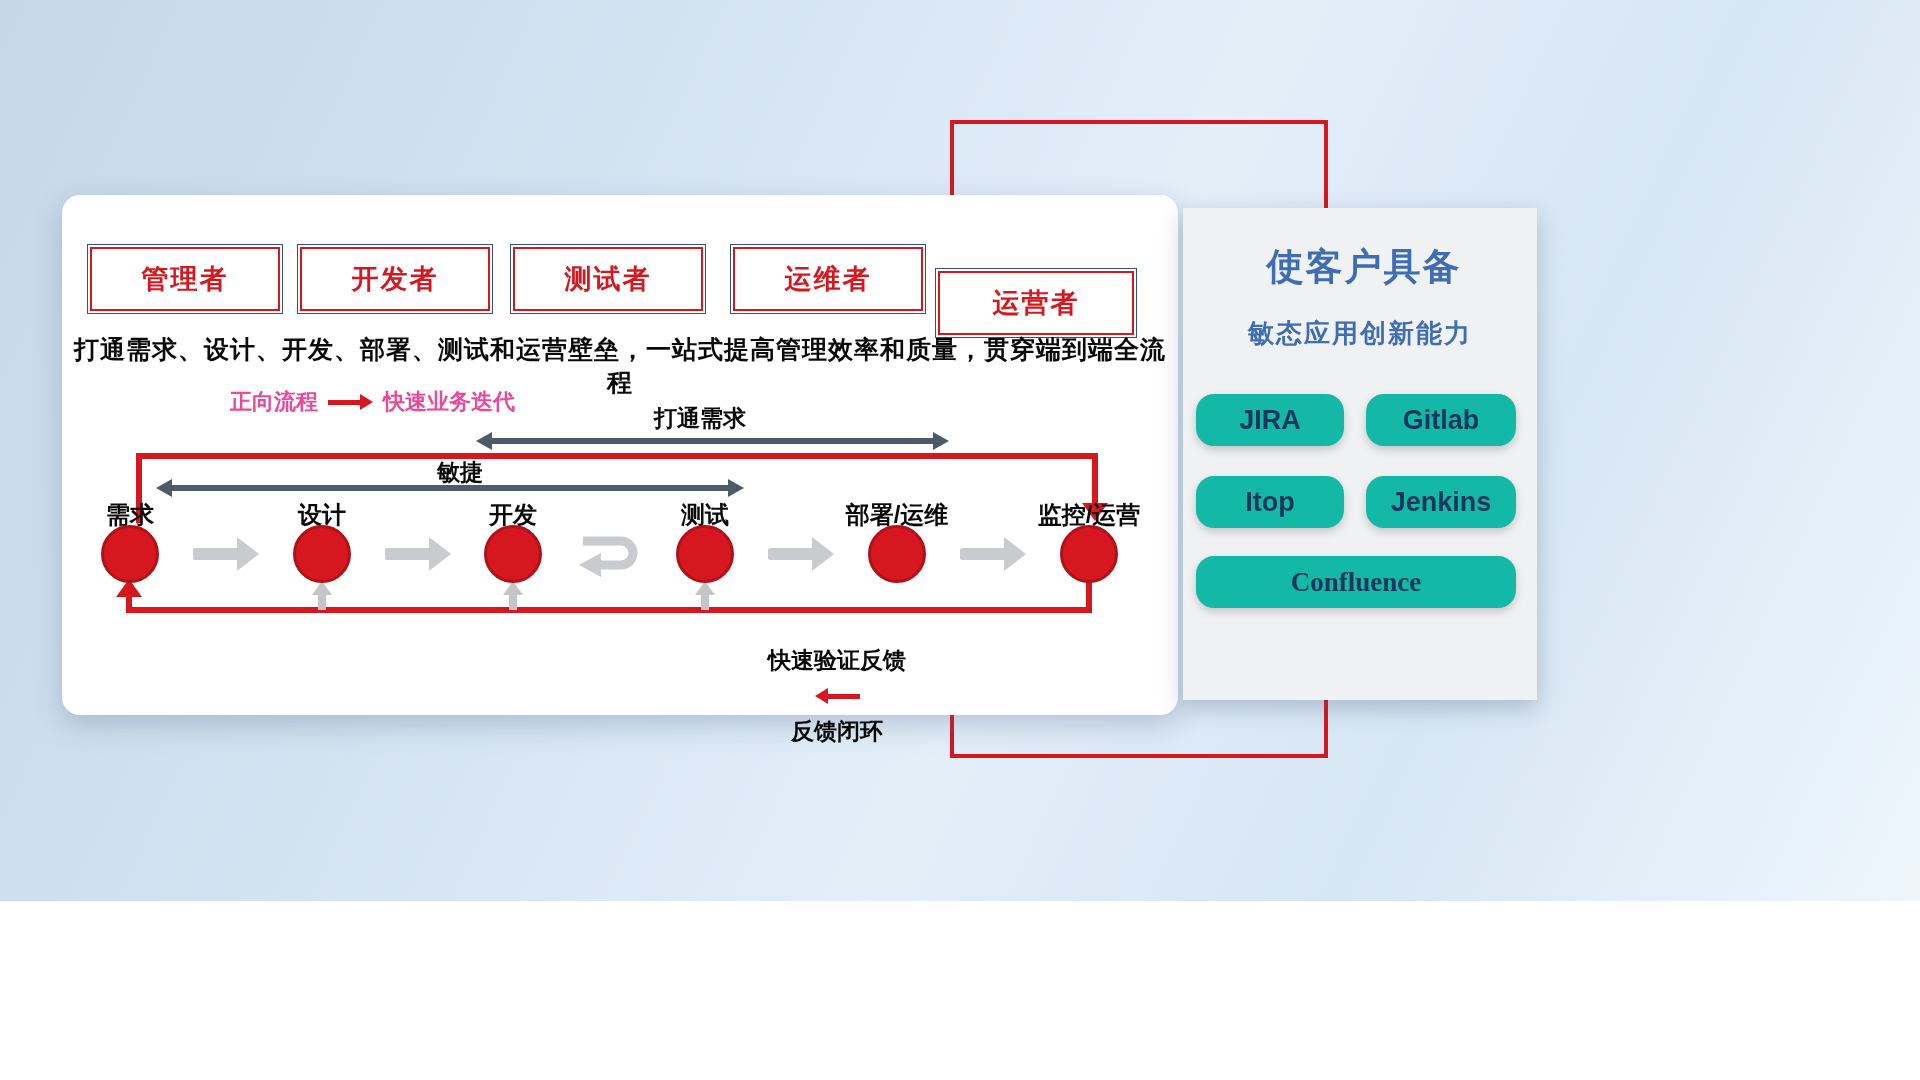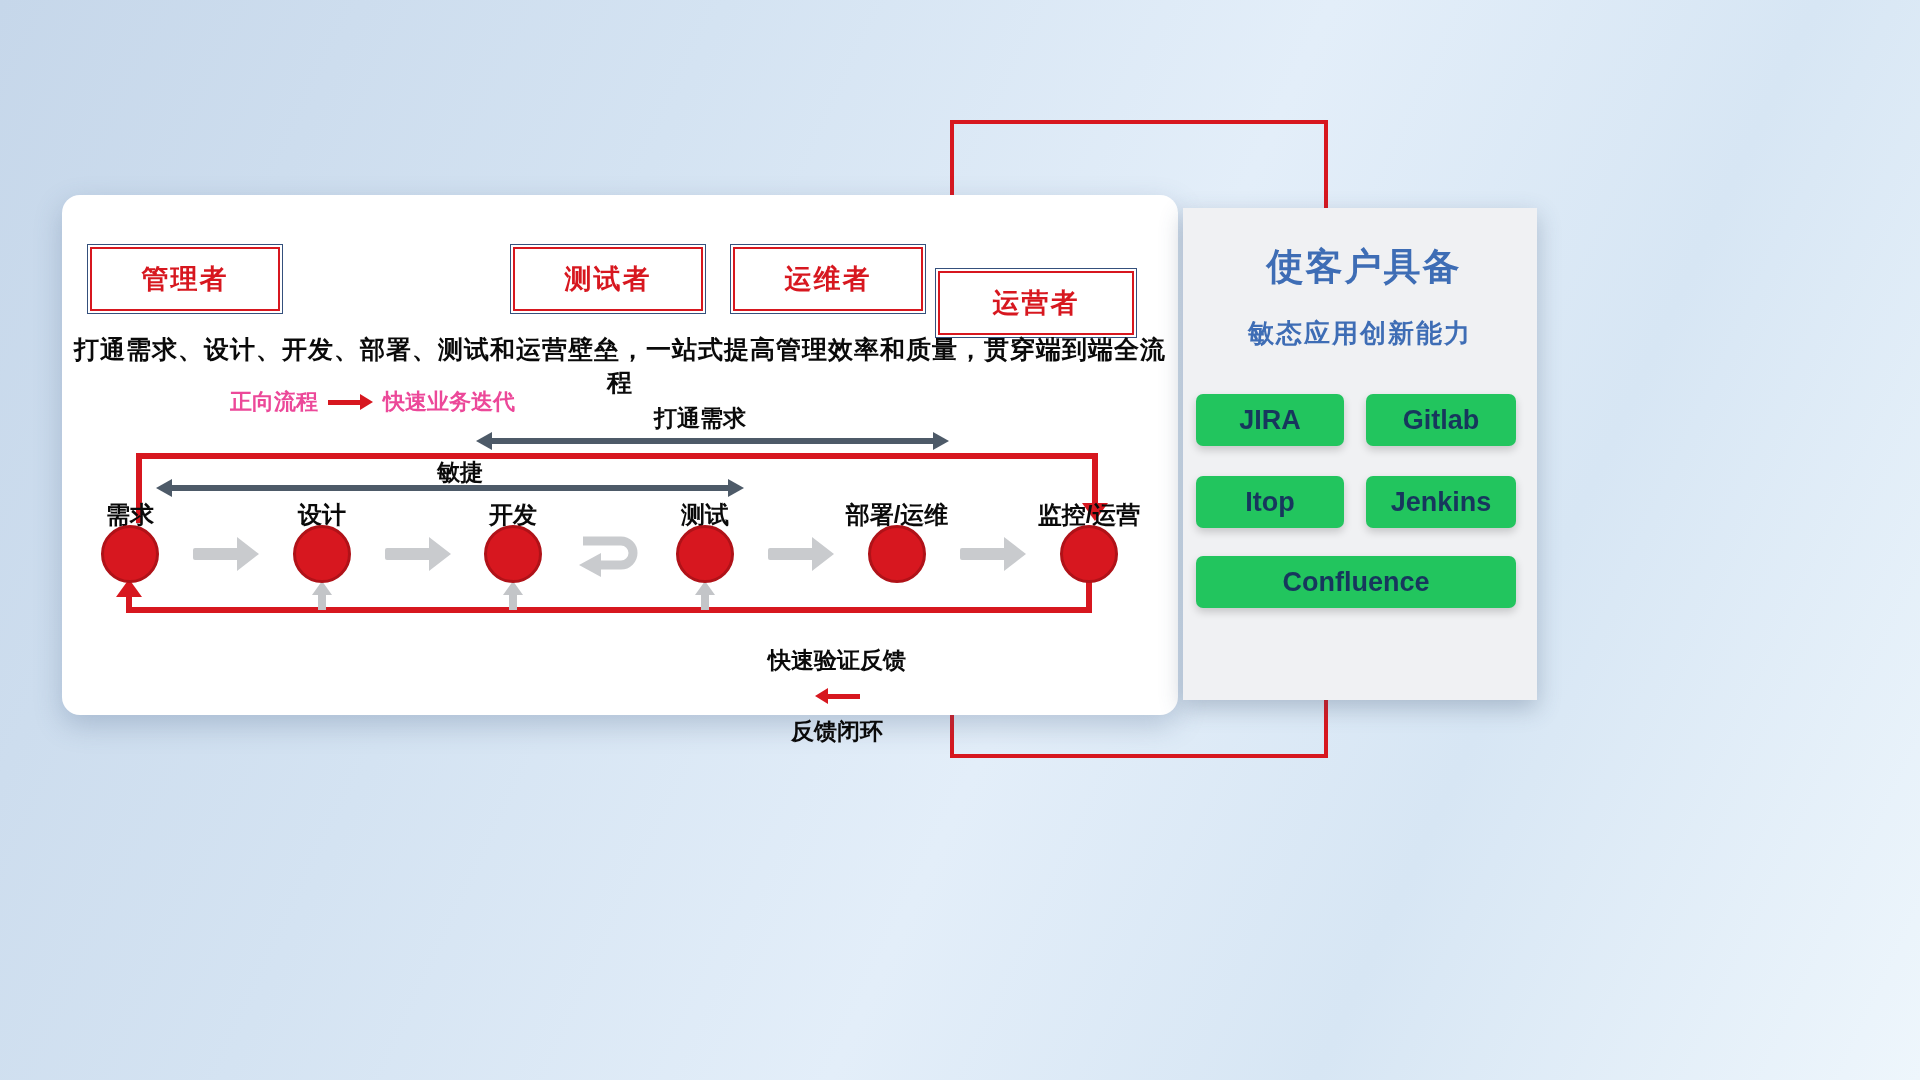--- a/index.html
+++ b/index.html
@@ -1,18 +1,18 @@
 <!DOCTYPE html>
 <html><head>
 <meta charset="utf-8">
 <style>
   * { margin:0; padding:0; box-sizing:border-box; }
   body { font-family:"Liberation Sans","DejaVu Sans",sans-serif; }
   .canvas{
-    position:relative; width:1920px; height:1080px; overflow:hidden;
+    position:relative; width:1920px; height:901px; overflow:hidden;
     background:linear-gradient(115deg,#c6d7ea 0%,#d4e3f2 30%,#e3eef9 55%,#d7e6f4 75%,#eef6fc 100%);
   }
   
   .red-frame{
     position:absolute; left:950px; top:120px; width:378px; height:638px;
     border:4px solid #d7171f; z-index:0;
   }
   
   .main-panel{
     position:absolute; left:62px; top:195px; width:1116px; height:520px;
@@ -83,42 +83,45 @@
 
   
   .right-panel{
     position:absolute; left:1183px; top:208px; width:354px; height:492px;
     background:#f0f1f3; z-index:2; box-shadow:0 8px 22px rgba(60,80,110,.3);
   }
   .rp-title{ position:absolute; width:100%; text-align:center; color:#3e6db5; font-weight:700; letter-spacing:2px; }
   .rp-title1{ top:34px; font-size:37px;padding-left:8px; }
   .rp-title2{ top:108px; font-size:26px; }
   .tool-box{
-    position:absolute; height:52px; background:#22c55e; border-radius:7px;
+    position:absolute; height:52px; background:#14b8a6; border-radius:18px;
     display:flex; align-items:center; justify-content:center;
     box-shadow:0 4px 9px rgba(0,0,0,.18);
   }
   .tool-box span{ color:#17365d; font-size:27px; font-weight:700; }
   .tool-jira{ left:13px; top:186px; width:148px; }
   .tool-gitlab{ left:183px; top:186px; width:150px; }
   .tool-itop{ left:13px; top:268px; width:148px; }
   .tool-jenkins{ left:183px; top:268px; width:150px; }
-  .tool-confluence{ left:13px; top:348px; width:320px; }
+  .tool-confluence{ left:13px; top:348px; width:320px;font-family:Liberation Serif, serif; }
 </style>
 </head>
 <body>
 
 <div class="canvas">
 
   <div class="red-frame"></div>
 
   <div class="main-panel">
 
     <div class="role-box" style="left:28px;width:190px;">
       <span>管理者</span>
+    </div>
+    <div class="role-box" style="left:238px;width:190px;">
+      <span>开发者</span>
     </div>
     <div class="role-box" style="left:671px;width:190px;">
       <span>运维者</span>
     </div>
     <div class="role-box" style="left:451px;width:190px;">
       <span>测试者</span>
     </div>
     <div class="role-box" style="left:876px;width:196px;margin-top:24px;">
       <span>运营者</span>
     </div>

